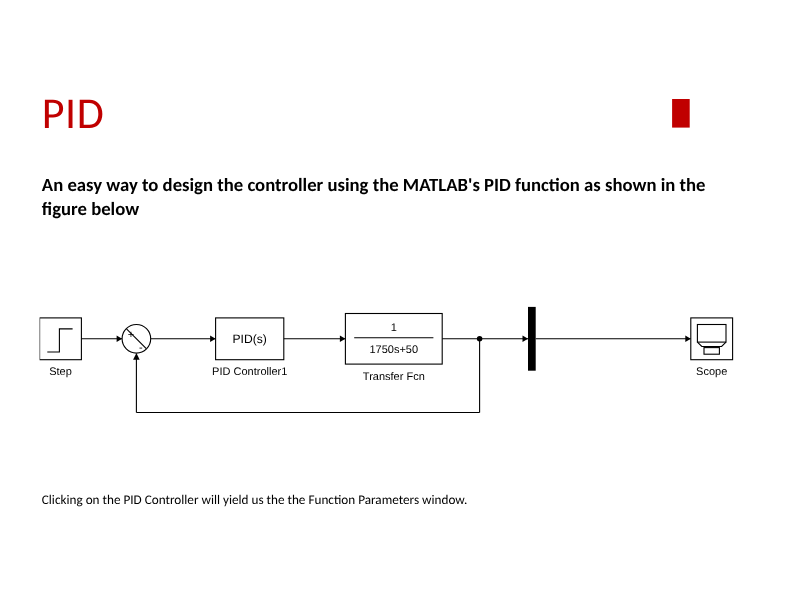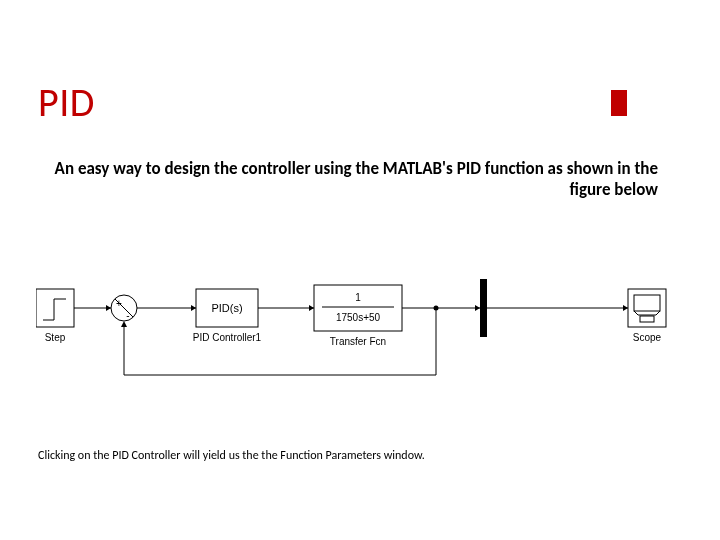--- a/index.html
+++ b/index.html
@@ -36,21 +36,20 @@
     letter-spacing: 0.5px;
   }
   .intro {
     position: absolute;
     left: 38px;
     top: 158px;
     width: 620px;
     font-size: 17px;
     font-weight: 700;
     line-height: 1.25;
-    text-align: right;
   }
   .outro {
     position: absolute;
     left: 38px;
     top: 448px;
     width: 420px;
     font-size: 12px;
     font-weight: 400;
     line-height: 1.25;
   }

